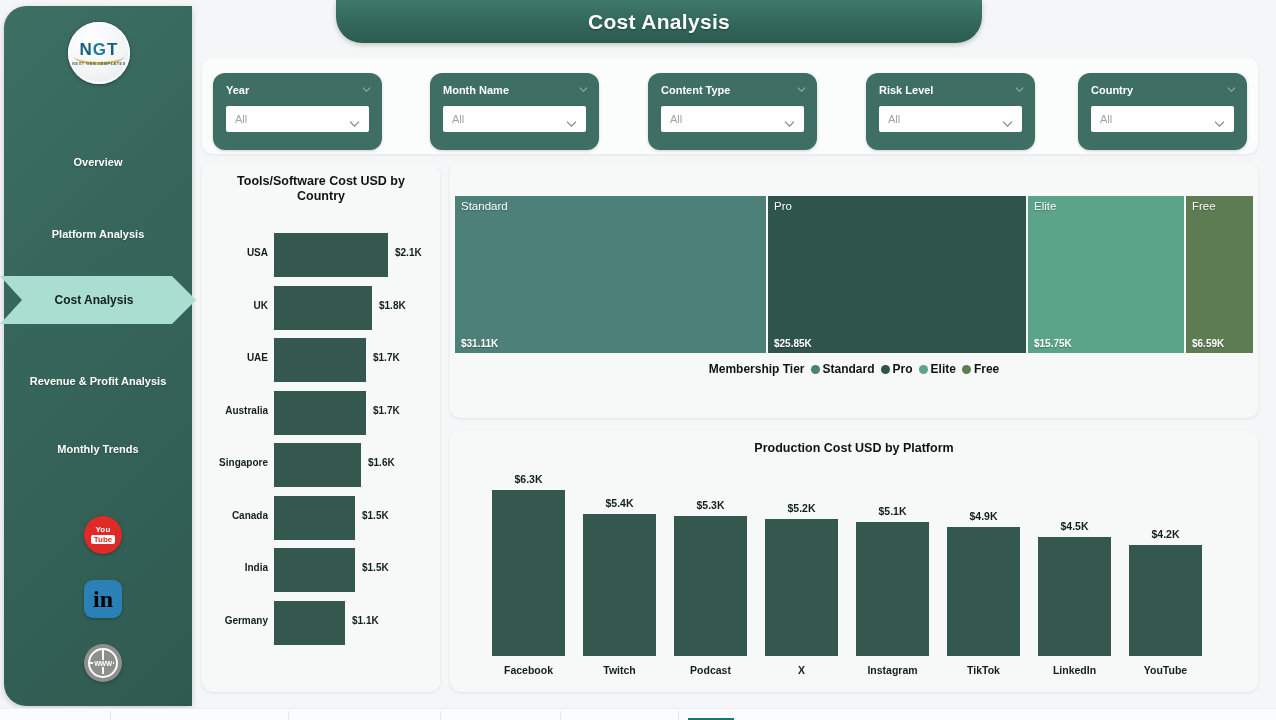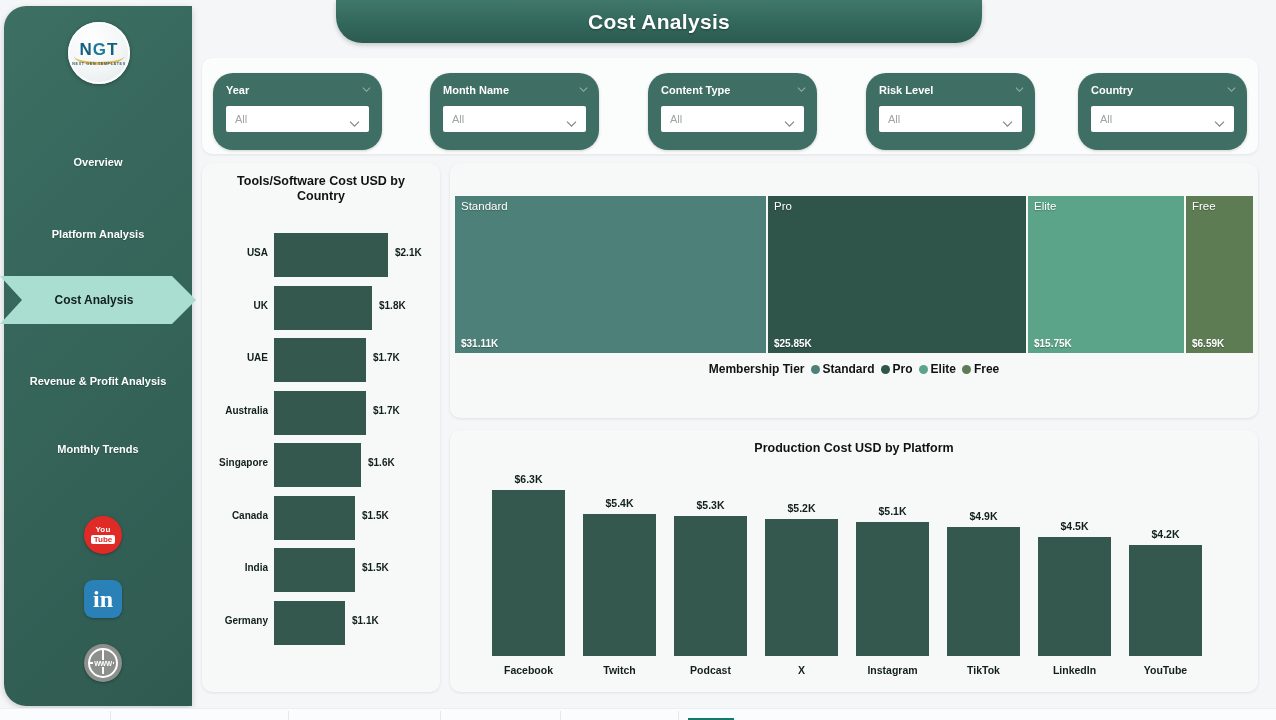--- a/index.html
+++ b/index.html
@@ -79,21 +79,21 @@
   }
   .soc-yt{top:510px;border-radius:50%;background:#e02a26;box-shadow:0 1px 3px rgba(0,0,0,.35);}
   .soc-yt .yt-top{
     color:#fff;font-size:8px;font-weight:bold;line-height:8px;letter-spacing:.2px;
   }
   .soc-yt .yt-bot{
     background:#fff;color:#e02a26;font-size:8px;font-weight:bold;line-height:9px;
     padding:0 3px;border-radius:2px;margin-top:1px;
   }
   .soc-li{top:574px;background:#2a81b8;box-shadow:0 1px 3px rgba(0,0,0,.3);}
-  .soc-li span{color:#ffffff;font-size:24px;font-weight:bold;line-height:24px;font-family:"Liberation Serif",serif;}
+  .soc-li span{color:#000000;font-size:24px;font-weight:bold;line-height:24px;font-family:"Liberation Serif",serif;}
   .soc-web{top:638px;border-radius:50%;background:#8d8f8c;box-shadow:0 1px 3px rgba(0,0,0,.3);}
   .soc-web .globe{
     width:26px;height:26px;border-radius:50%;border:2px solid #fff;position:relative;
     display:flex;align-items:center;justify-content:center;
   }
   .soc-web .globe:before{
     content:"";position:absolute;left:50%;top:-2px;width:0;height:26px;
     border-left:2px solid #fff;transform:translateX(-1px);
   }
   .soc-web .globe:after{
@@ -118,21 +118,21 @@
     text-shadow:0 1px 2px rgba(0,0,0,.35);
   }
 
   
   .slicer-panel{
     position:absolute;left:202px;top:58px;width:1056px;height:96px;
     background:#fbfcfc;border-radius:10px;box-shadow:0 1px 3px rgba(0,0,0,.08);
   }
   .slicer{
     position:absolute;top:15px;width:169px;height:77px;
-    background:#3f6f64;border-radius:20px;box-shadow:0 1px 3px rgba(0,0,0,.18);
+    background:#3f6f64;border-radius:12px;box-shadow:0 1px 3px rgba(0,0,0,.18);
   }
   .slicer .s-title{
     position:absolute;left:13px;top:11px;color:#ffffff;font-size:11px;font-weight:bold;
   }
   .slicer .s-caret{
     position:absolute;right:11px;top:12px;width:9px;height:9px;opacity:.45;
   }
   .slicer .s-caret svg{display:block;}
   .slicer .s-box{
     position:absolute;left:13px;top:33px;width:143px;height:26px;

